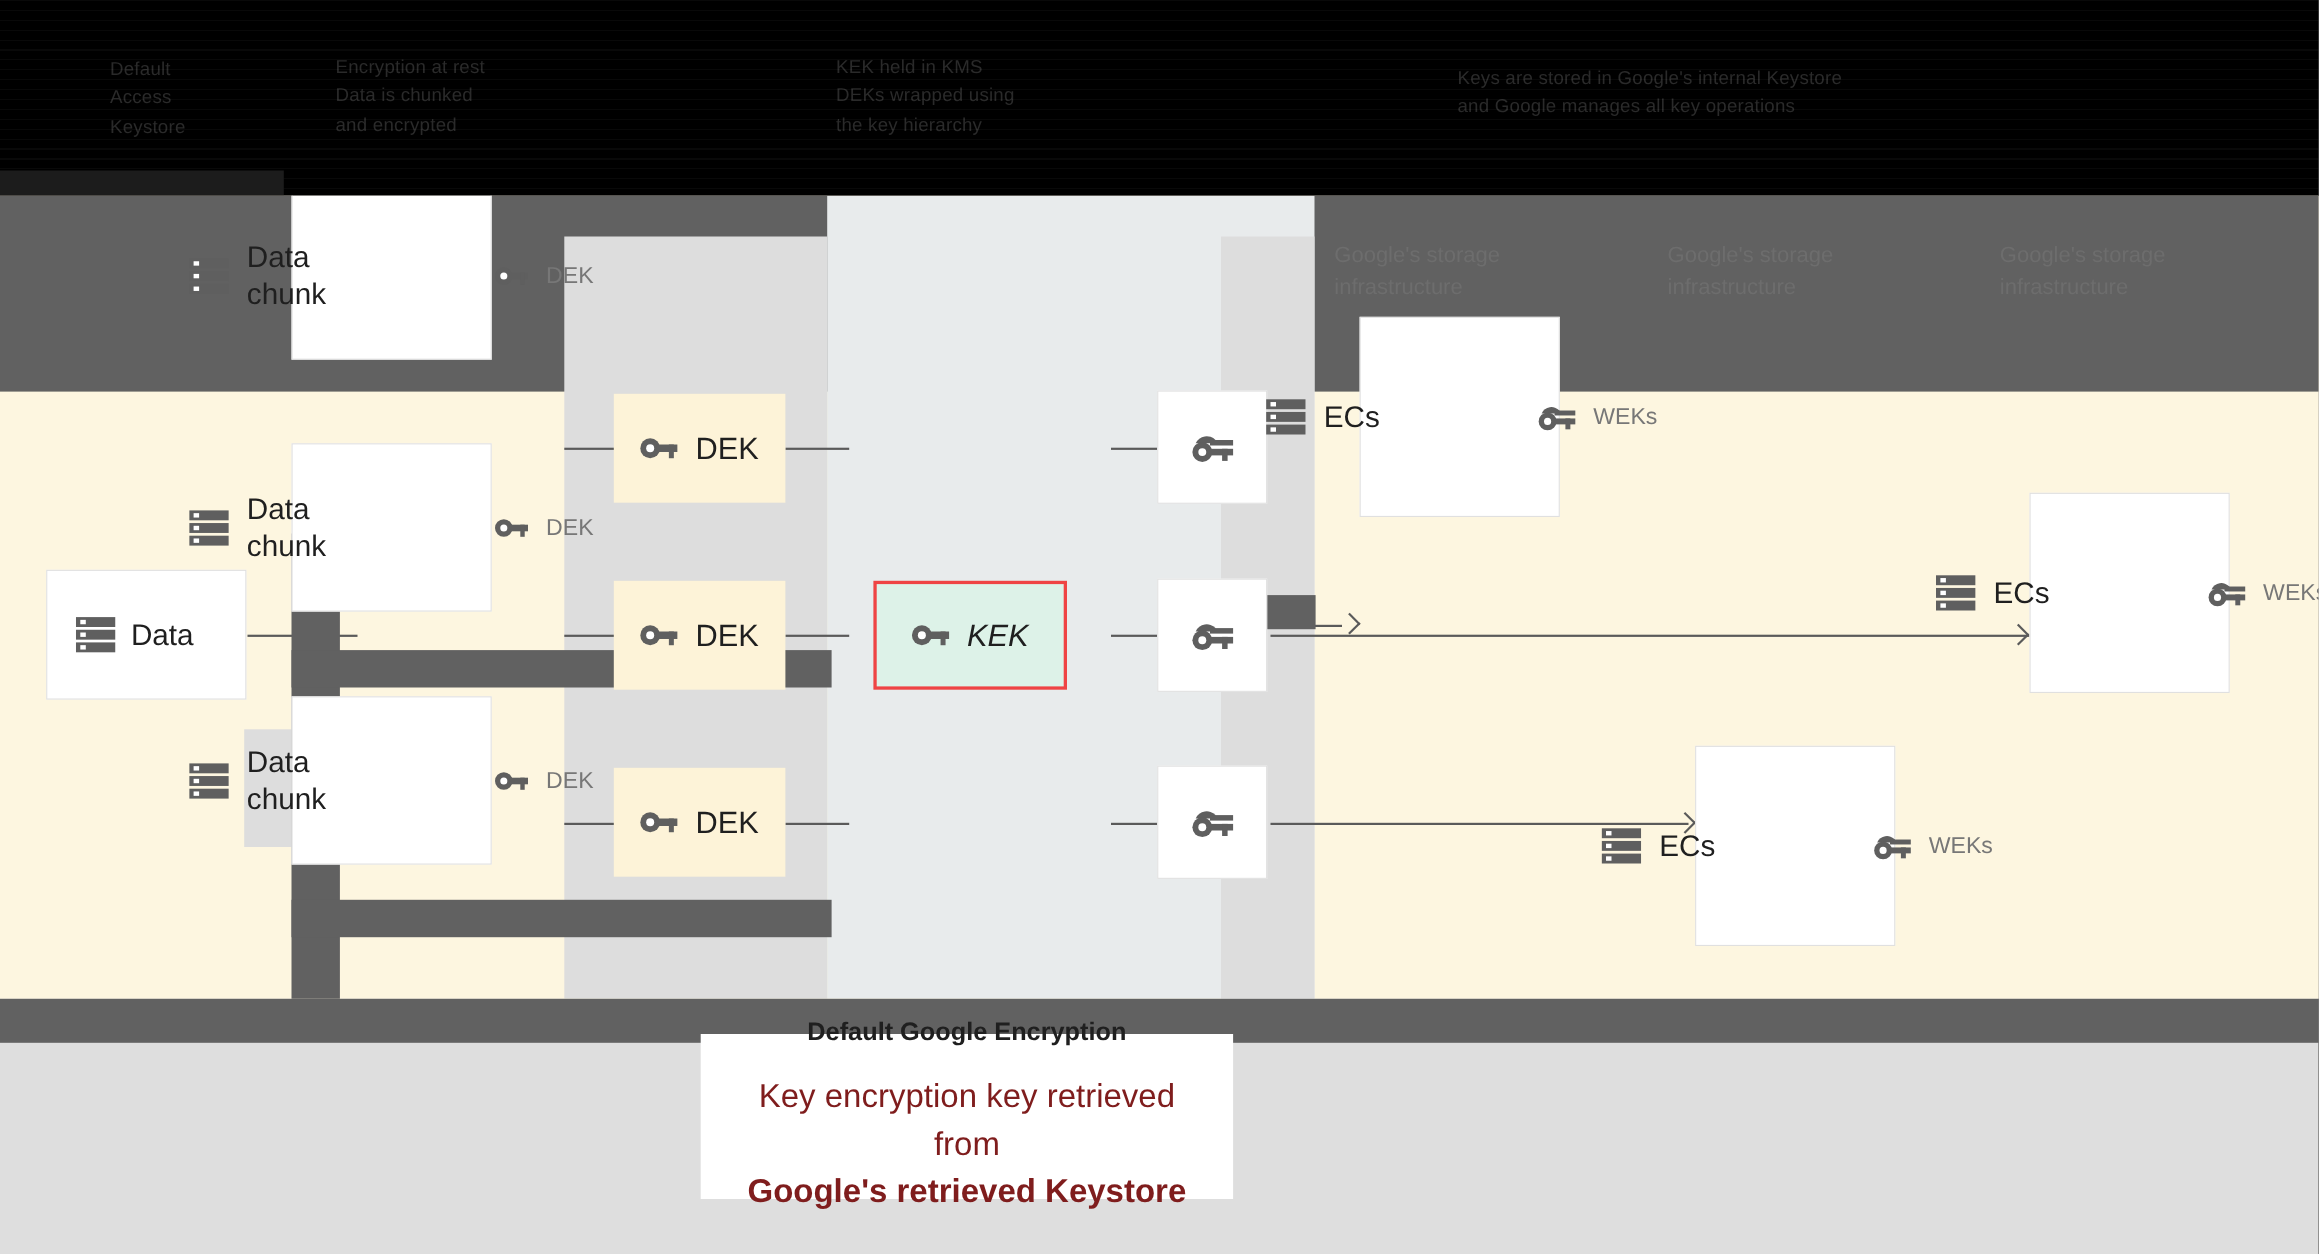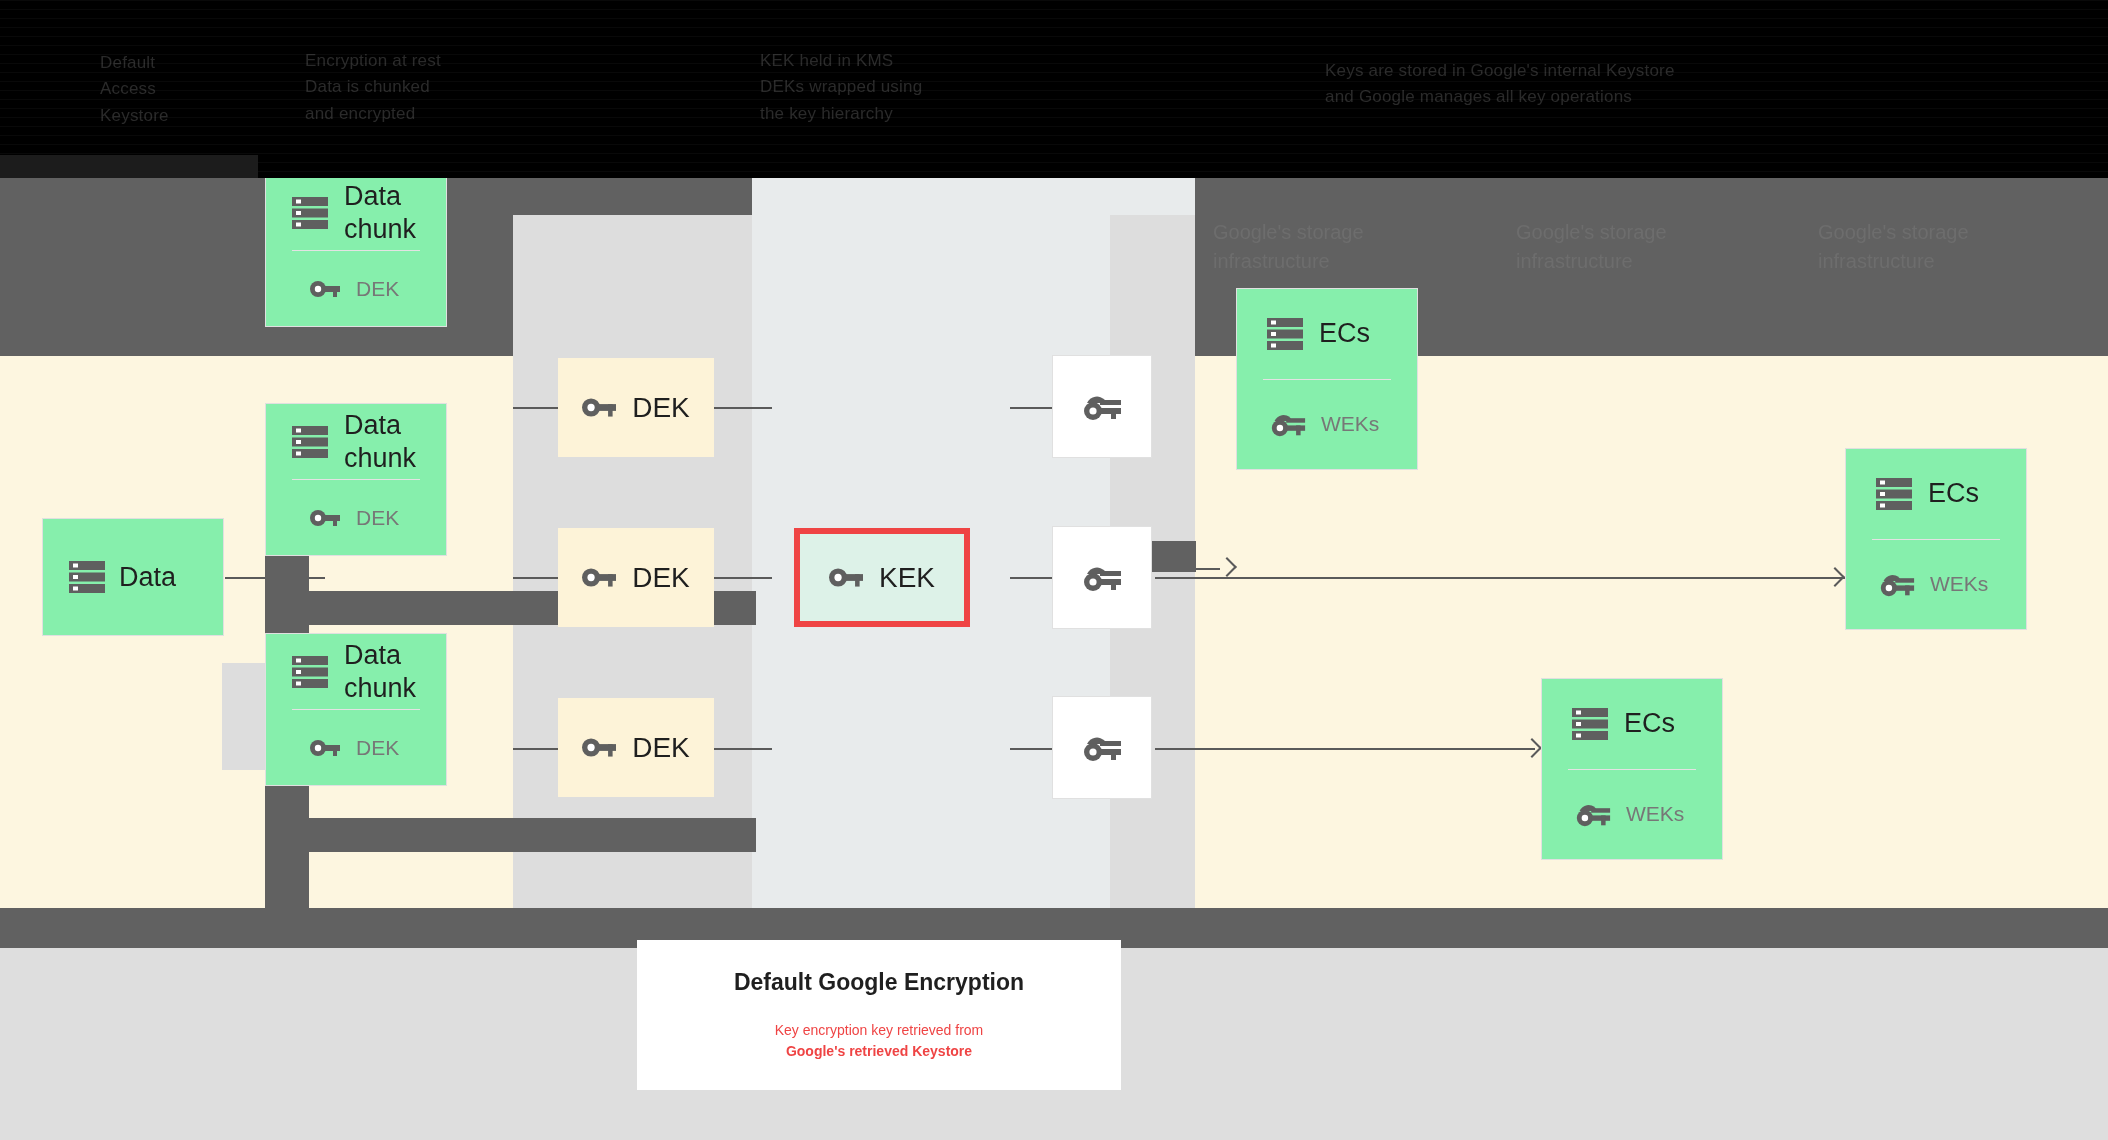--- a/index.html
+++ b/index.html
@@ -68,57 +68,57 @@
     border-left:12px solid #5a5a5a;
   }
   .arrow-head.chev {
     border:none; width:14px; height:14px;
     border-top:2px solid #5a5a5a; border-right:2px solid #5a5a5a;
     transform: rotate(45deg);
   }
 
   
   .card {
-    position:absolute; background:#86efac; border:1px solid #e0e0e0;
-    display:flex; flex-direction:column; justify-content:center;
+    position:absolute; background:#ffffff; border:1px solid #e0e0e0;
+    display:flex; justify-content:center;gap:16px;
   }
   .card-top { display:flex; align-items:center; gap:16px; padding:0 26px; flex:1; }
   .card-divider { height:1px; background:#e3e3e3; margin:0 26px; }
   .card-bot { display:flex; align-items:center; gap:16px; padding:0 26px; flex:1; }
 
   .card-title { font-size:27px; color:#1f1f1f; line-height:1.22; }
   .card-sub   { font-size:21px; color:#777777; }
 
   .chip {
     position:absolute; display:flex; align-items:center; justify-content:center;
     gap:16px;
   }
   .chip-dek { background:#fdf3d8; }
-  .chip-kek { background:#ddf2e8; border:6px solid #ef4444; }
+  .chip-kek { background:#ddf2e8; border:3px solid #ef4444;font-style:italic; }
   .chip-wek { background:#ffffff; border:1px solid #e0e0e0; }
   .chip-label { font-size:28px; color:#1f1f1f; }
 
   .infra-label {
     position:absolute; font-size:20px; line-height:1.45; color:#6d6d6d; white-space:pre-line;
   }
 
   
   .svg-ico { display:block; }
 
   
   .bottom-dark {
     position:absolute; left:0; top:908px; width:2108px; height:40px; background:#616161;
   }
   .caption-card {
     position:absolute; left:637px; top:940px; width:484px; height:150px;
     background:#ffffff; display:flex; flex-direction:column;
     align-items:center; justify-content:center; gap:24px; padding:12px 20px;
   }
   .caption-title { font-size:23px; font-weight:bold; color:#1f1f1f; }
-  .caption-body  { font-size:14px; color:#ef4444; text-align:center; line-height:1.45; }
+  .caption-body  { font-size:30px; color:#7f1d1d; text-align:center; line-height:1.45; }
   .caption-body b { font-weight:bold; }
 </style>
 </head>
 <body>
 
 <div id="page">
 
   <div class="header-band">
     <div class="header-text" style="left:100px; top:50px;">Default
 Access

